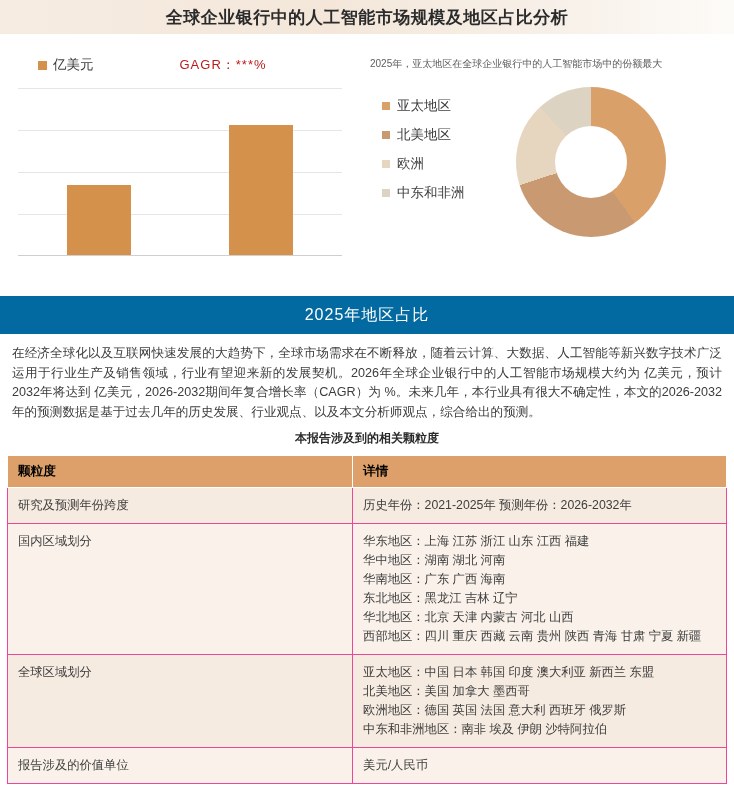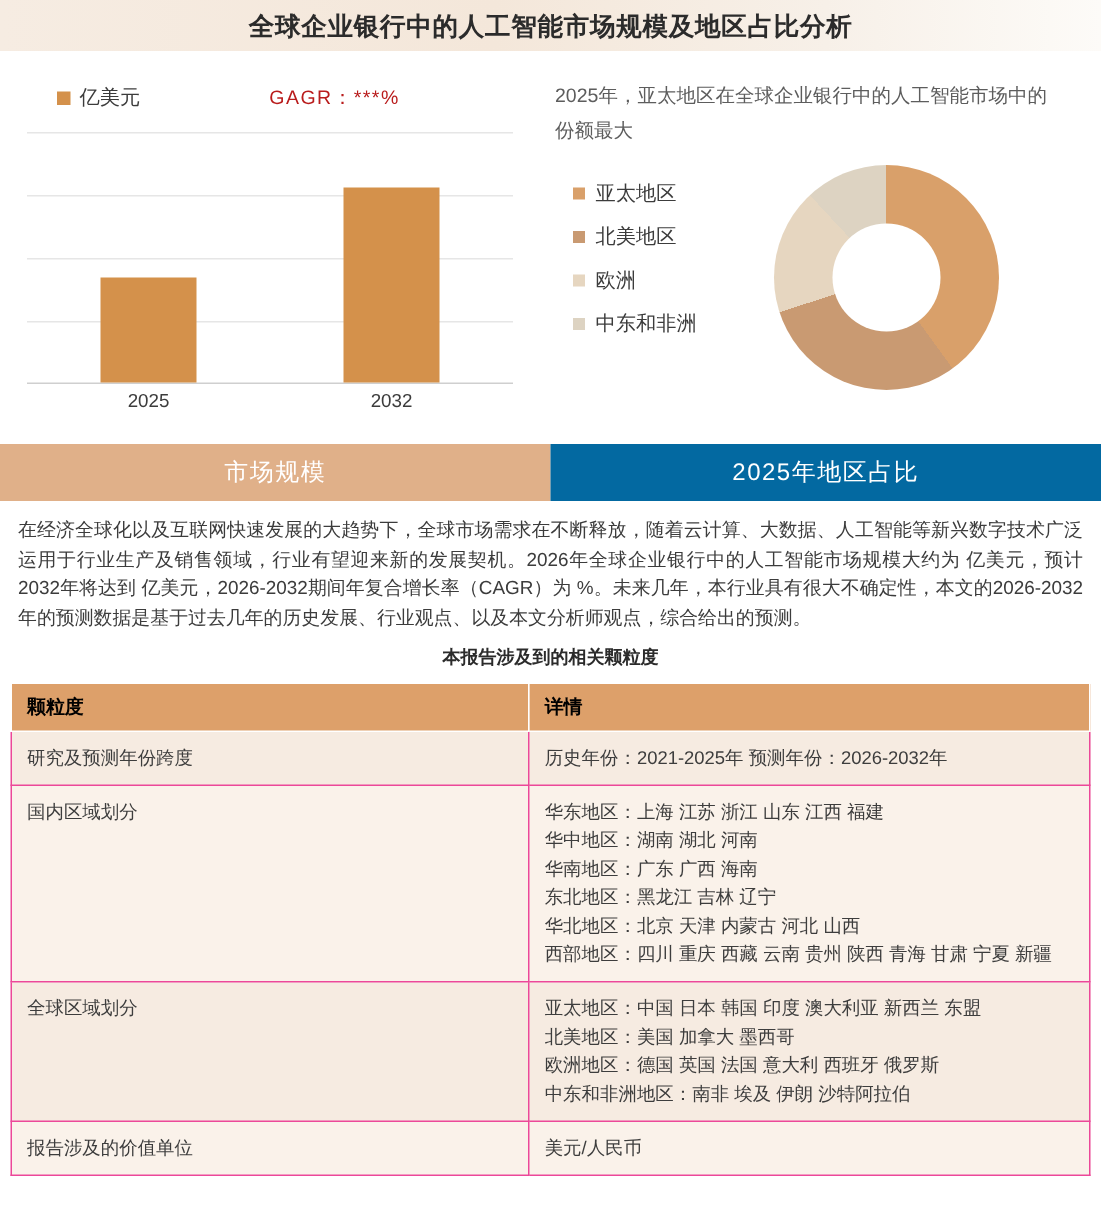--- a/index.html
+++ b/index.html
@@ -63,21 +63,21 @@
   .bar{width:64px;background:#d4914b;}
   .xlabels{
     position:absolute;left:0;right:0;top:172px;display:flex;
     font-size:12.5px;color:#3c3c3c;
   }
   .xlabels span{flex:1;text-align:center;}
 
   
   .donut-title{
     margin:14px 26px 12px 10px;
-    font-size:13px;line-height:23px;color:#5d5d5d;
+    font-size:10px;line-height:23px;color:#5d5d5d;
   }
   .donut-wrap{
     display:flex;margin-top:12px;
   }
   .donut-legend{
     width:120px;padding-left:22px;padding-top:10px;
   }
   .donut-legend div{
     font-size:13.5px;color:#3c3c3c;margin-bottom:11px;line-height:18px;
     display:flex;align-items:flex-start;
@@ -158,24 +158,20 @@
 
         <div class="bars">
           <div class="bar-slot">
             <div class="bar" style="height:70px;"></div>
           </div>
           <div class="bar-slot">
             <div class="bar" style="height:130px;"></div>
           </div>
         </div>
 
-        <div class="xlabels">
-          <span>2025</span>
-          <span>2032</span>
-        </div>
       </div>
     </div>
 
     <div class="right">
       <div class="donut-title">2025年，亚太地区在全球企业银行中的人工智能市场中的份额最大</div>
 
       <div class="donut-wrap">
         <div class="donut-legend">
           <div>
             <span class="lsw" style="background:#d9a06a;"></span>
@@ -194,21 +190,20 @@
             <span>中东和非洲</span>
           </div>
         </div>
 
         <div class="donut" style="background:conic-gradient(#d9a06a 0deg 144deg,#c99a72 144deg 252deg,#e6d6c0 252deg 317deg,#ddd3c2 317deg 360deg);"></div>
       </div>
     </div>
   </div>
 
   <div class="band">
-    <div class="b1">市场规模</div>
     <div class="b2">2025年地区占比</div>
   </div>
 
   <div class="para">在经济全球化以及互联网快速发展的大趋势下，全球市场需求在不断释放，随着云计算、大数据、人工智能等新兴数字技术广泛运用于行业生产及销售领域，行业有望迎来新的发展契机。2026年全球企业银行中的人工智能市场规模大约为 亿美元，预计2032年将达到 亿美元，2026-2032期间年复合增长率（CAGR）为 %。未来几年，本行业具有很大不确定性，本文的2026-2032年的预测数据是基于过去几年的历史发展、行业观点、以及本文分析师观点，综合给出的预测。</div>
   <div class="sub-title">本报告涉及到的相关颗粒度</div>
 
   <table>
     <thead>
       <tr>
         <th class="col1">颗粒度</th>

